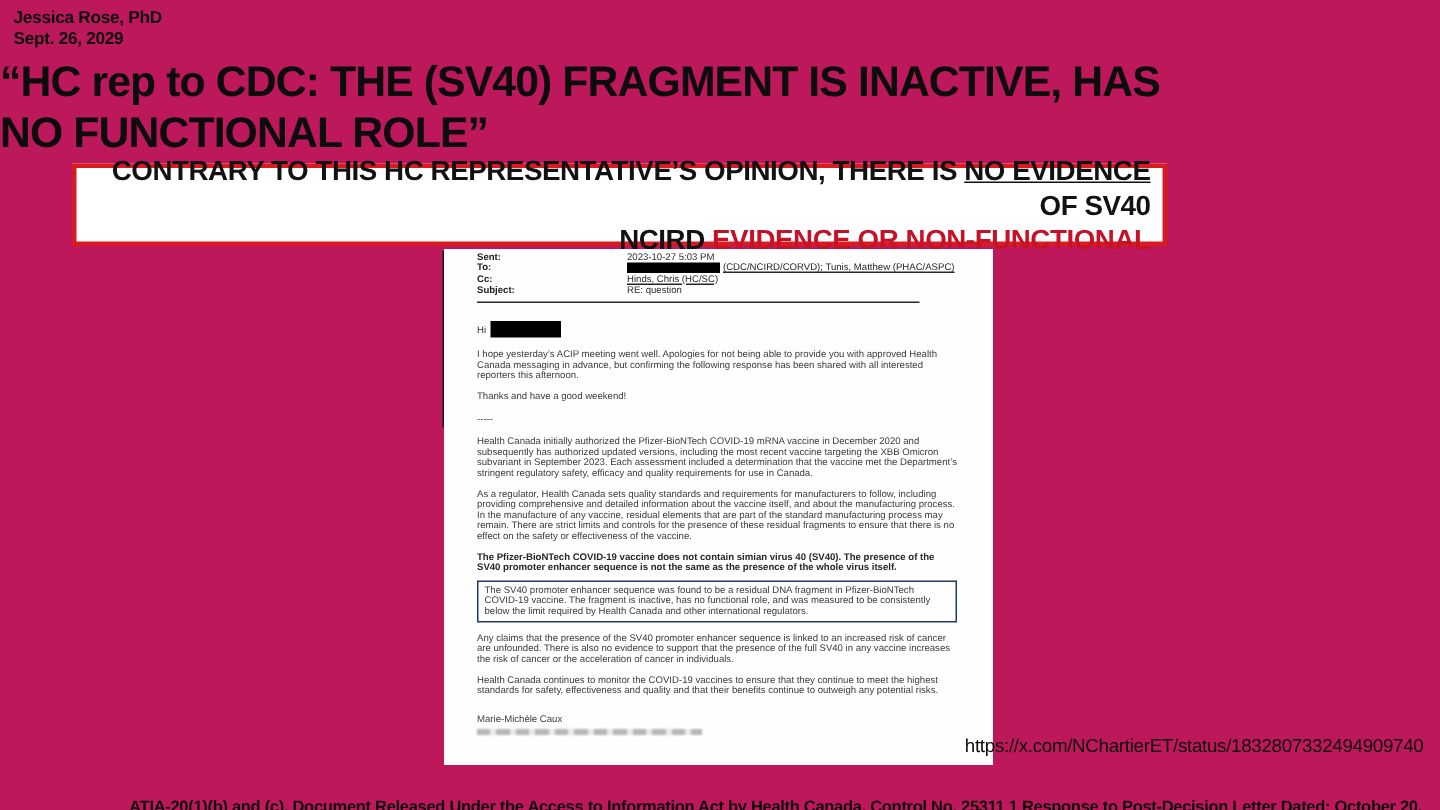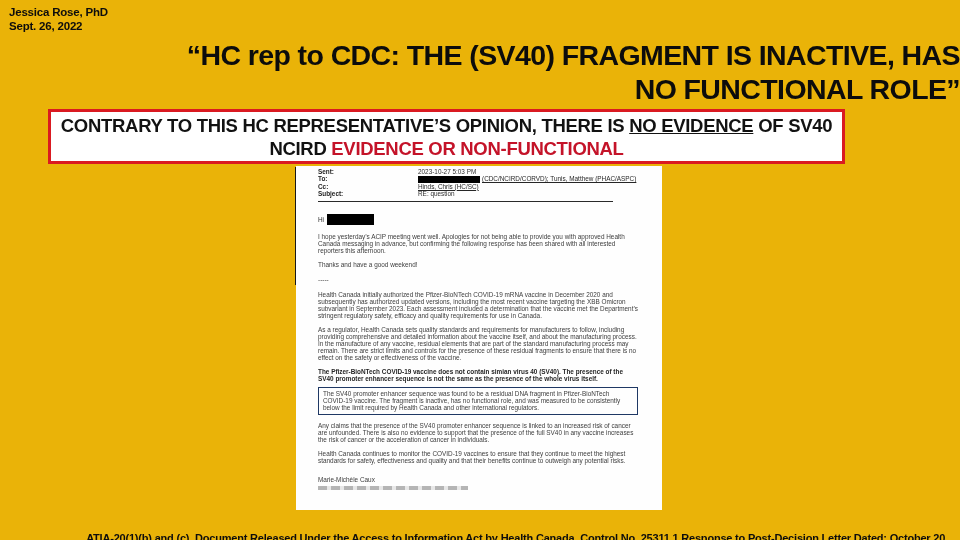--- a/index.html
+++ b/index.html
@@ -1,32 +1,32 @@
 <!DOCTYPE html>
 <html><head>
 <meta charset="utf-8">
 <style>
   * { box-sizing: border-box; margin: 0; padding: 0; }
   html,body { background:#888; }
   body { font-family: "Liberation Sans", sans-serif; }
   .slide {
     position: relative; width: 960px; height: 540px;
-    background: #eab308; overflow: hidden; margin: 0 auto;
+    background: #be185d; overflow: hidden; margin: 0 auto;
     color:#111;
   }
   
   .author-block { position:absolute; left:9px; top:5px; font-size:11.5px; line-height:14px; font-weight:600; letter-spacing:-0.2px; color:#0d0d0d; }
   
-  .slide-title { position:absolute; left:0; top:38px; width:100%; text-align:right; font-weight:700; font-size:28.5px; line-height:34px; letter-spacing:-0.6px; color:#0c0c0c; }
+  .slide-title { position:absolute; left:0; top:38px; width:100%; text-align:left; font-weight:700; font-size:28.5px; line-height:34px; letter-spacing:-0.6px; color:#0c0c0c; }
   
   .callout {
-    position:absolute; left:48px; top:109px; width:797px; height:55px;
+    position:absolute; left:48px; top:109px; width:730px; height:55px;
     border:3px solid #da1a21; background:#fff;
     display:flex; align-items:center; justify-content:center;
-    text-align:center; font-weight:700; font-size:18.5px; line-height:23px; letter-spacing:-0.3px;
+    text-align:right; font-weight:700; font-size:18.5px; line-height:23px; letter-spacing:-0.3px;
     color:#121212; padding:18px 8px;
   }
   .callout .u { text-decoration: underline; }
   .callout .red { color:#c41329; }
   
   .email-scan {
     position:absolute; left:296px; top:166px; width:366px; height:344px;
     background:#fefefe; overflow:hidden;
     font-size:6.4px; line-height:7.1px; color:#3c3c3c;
     padding:2px 24px 0 22px;
@@ -53,21 +53,21 @@
   .source-url { position:absolute; right:11px; top:490px; font-size:12.5px; letter-spacing:-0.2px; color:#0d0d0d; }
   .atia-caption { position:absolute; left:30px; right:12px; top:508px; text-align:right; font-size:11px; line-height:13.5px; font-weight:600; letter-spacing:-0.2px; color:#0d0d0d;margin-top:24px; }
 </style>
 </head>
 <body>
 
 <div class="slide">
 
   <div class="author-block">
     <div>Jessica Rose, PhD</div>
-    <div>Sept. 26, 2022</div>
+    <div>Sept. 26, 2029</div>
   </div>
 
   <div class="slide-title">
     <div>“HC rep to CDC: THE (SV40) FRAGMENT IS INACTIVE, HAS</div>
     <div>NO FUNCTIONAL ROLE”</div>
   </div>
 
   <div class="callout">
     <div><span>CONTRARY TO THIS HC REPRESENTATIVE’S OPINION, THERE IS </span><span class="u">NO EVIDENCE</span><span> OF SV40</span><br><span>NCIRD </span><span class="red">EVIDENCE OR NON-FUNCTIONAL</span></div>
   </div>
@@ -102,19 +102,20 @@
     <p class="para tight">As a regulator, Health Canada sets quality standards and requirements for manufacturers to follow, including providing comprehensive and detailed information about the vaccine itself, and about the manufacturing process. In the manufacture of any vaccine, residual elements that are part of the standard manufacturing process may remain. There are strict limits and controls for the presence of these residual fragments to ensure that there is no effect on the safety or effectiveness of the vaccine.</p>
     <p class="bold-para">The Pfizer-BioNTech COVID-19 vaccine does not contain simian virus 40 (SV40). The presence of the SV40 promoter enhancer sequence is not the same as the presence of the whole virus itself.</p>
     <div class="boxed-para">The SV40 promoter enhancer sequence was found to be a residual DNA fragment in Pfizer-BioNTech COVID-19 vaccine. The fragment is inactive, has no functional role, and was measured to be consistently below the limit required by Health Canada and other international regulators.</div>
     <p class="para tight">Any claims that the presence of the SV40 promoter enhancer sequence is linked to an increased risk of cancer are unfounded. There is also no evidence to support that the presence of the full SV40 in any vaccine increases the risk of cancer or the acceleration of cancer in individuals.</p>
     <p class="para tight">Health Canada continues to monitor the COVID-19 vaccines to ensure that they continue to meet the highest standards for safety, effectiveness and quality and that their benefits continue to outweigh any potential risks.</p>
 
     <div class="signature">Marie-Michèle Caux</div>
     <div class="sig-blur"></div>
   </div>
 
+  <div class="source-url">https://x.com/NChartierET/status/1832807332494909740</div>
 
   <div class="atia-caption">
     <span>ATIA-20(1)(b) and (c). Document Released Under the Access to Information Act by Health Canada. Control No. 25311 1 Response to Post-Decision Letter Dated: October 20,</span><br>
     <span>2025</span>
   </div>
 
 </div>
 
 </body></html>

